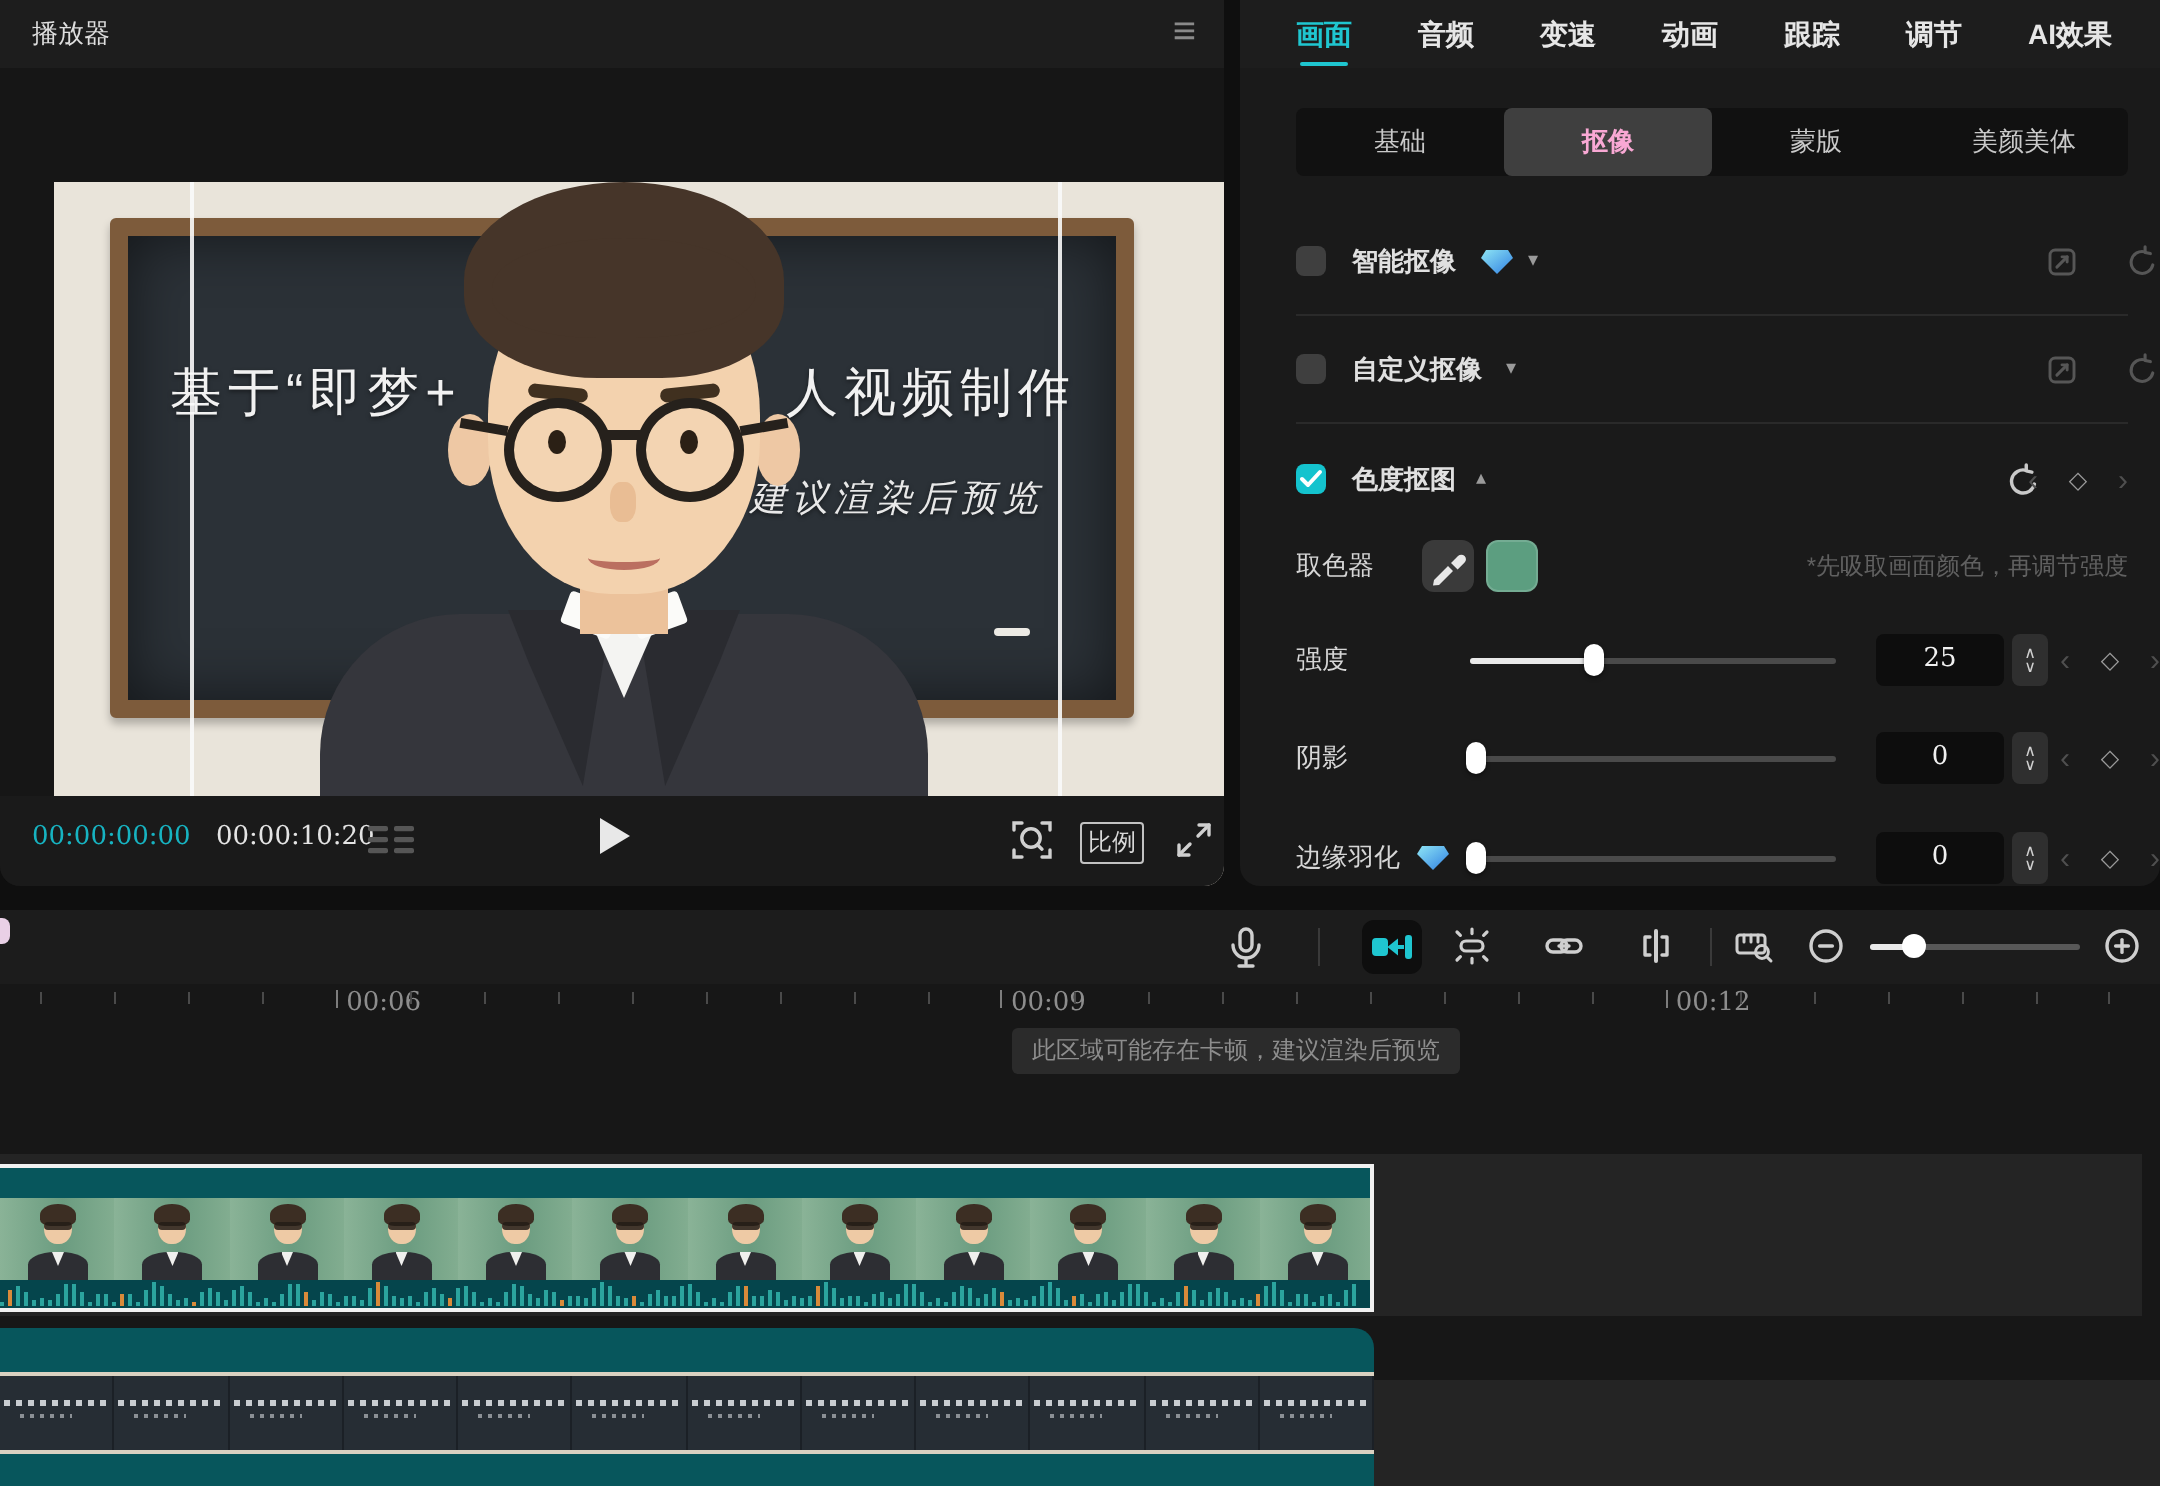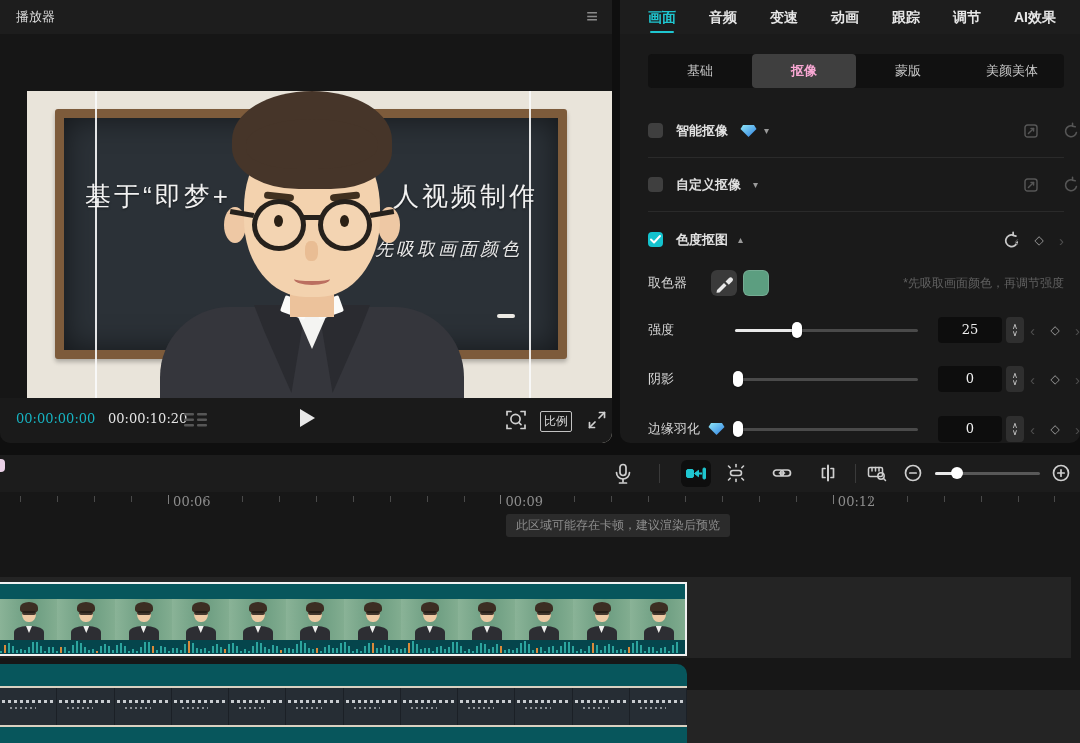--- a/index.html
+++ b/index.html
@@ -187,21 +187,21 @@
     <div class="panel-header">
       <span class="title">播放器</span>
       <span class="menu-icon">≡</span>
     </div>
 
     <div id="preview">
       <div id="blackboard"></div>
       <div id="chalk"></div>
       <span id="headline-left" class="headline">基于“即梦+</span>
       <span id="headline-right" class="headline">人视频制作</span>
-      <span id="subtitle">先吸取画面颜色</span>
+      <span id="subtitle">建议渲染后预览</span>
 
       <div id="boy">
         <div class="suit"></div>
         <div class="lapel-l"></div>
         <div class="lapel-r"></div>
         <div class="shirt"></div>
         <div class="collar-l"></div>
         <div class="collar-r"></div>
         <div class="neck"></div>
         <div class="ear-l"></div>

